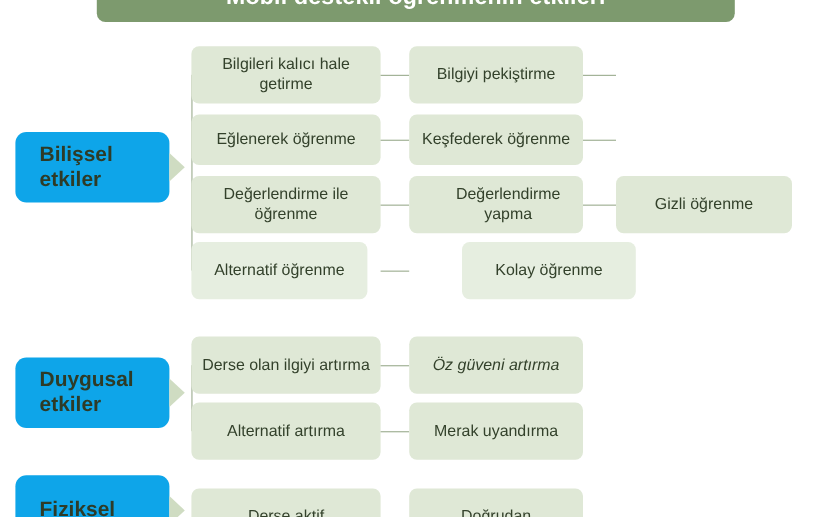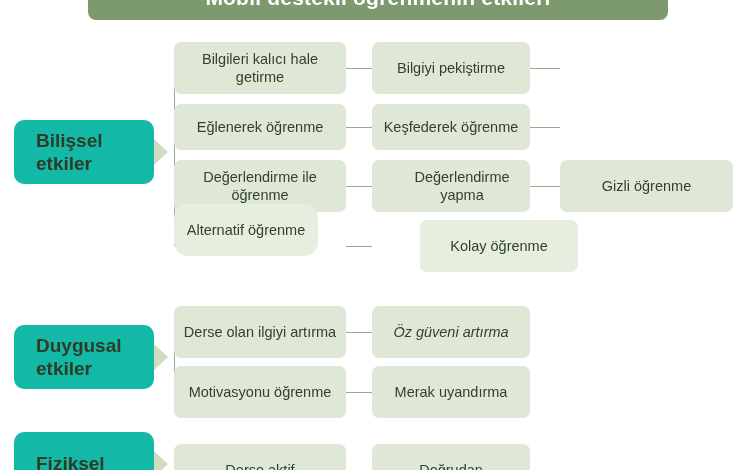--- a/index.html
+++ b/index.html
@@ -36,21 +36,21 @@
     display: flex;
     align-items: center;
     justify-content: center;
     letter-spacing: 0.2px;
     box-sizing: border-box;
   }
 
   
   .cat {
     position: absolute;
-    background: #14b8a6;
+    background: #0ea5e9;
     border-radius: 10px;
     color: #2e3b27;
     font-size: 19px;
     font-weight: bold;
     display: flex;
     align-items: center;
     padding-left: 22px;
     box-sizing: border-box;
     line-height: 1.22;
   }
@@ -122,41 +122,41 @@
 
   <div class="leaf" style="left:174px; top:104px; width:172px; height:46px;">Eğlenerek öğrenme</div>
   <div class="hline" style="left:346px; top:127px; width:26px;"></div>
   <div class="leaf" style="left:372px; top:104px; width:158px; height:46px;">Keşfederek öğrenme</div>
   <div class="hline" style="left:530px; top:127px; width:30px;"></div>
 
   <div class="leaf" style="left:174px; top:160px; width:172px; height:52px;">Değerlendirme ile öğrenme</div>
   <div class="hline" style="left:346px; top:186px; width:26px;"></div>
   <div class="leaf" style="left:372px; top:160px; width:158px; height:52px;padding-left:28px;">Değerlendirme yapma</div>
   <div class="hline" style="left:530px; top:186px; width:30px;"></div>
-  <div class="leaf" style="left:560px; top:160px; width:173px; height:52px;text-align:center;">Gizli öğrenme</div>
+  <div class="leaf" style="left:560px; top:160px; width:160px; height:52px;text-align:center;">Gizli öğrenme</div>
 
-  <div class="leaf lightest" style="left:174px; top:204px; width:144px; height:52px;border-radius:14px;">Alternatif öğrenme</div>
+  <div class="leaf lightest" style="left:174px; top:220px; width:160px; height:52px;">Alternatif öğrenme</div>
   <div class="hline" style="left:346px; top:246px; width:26px;"></div>
   <div class="leaf lightest" style="left:372px; top:220px; width:158px; height:52px;margin-left:48px;">Kolay öğrenme</div>
 
   <div class="cat" style="left:14px; top:325px; width:140px; height:64px;">
     <span class="cat-text">
       <span>Duygusal</span><br>
       <span>etkiler</span>
     </span>
   </div>
   <div class="cat-arrow" style="left:154px; top:344px;"></div>
 
   <div class="vline" style="left:174px; top:332px; height:60px;"></div>
 
   <div class="leaf" style="left:174px; top:306px; width:172px; height:52px;">Derse olan ilgiyi artırma</div>
   <div class="hline" style="left:346px; top:332px; width:26px;"></div>
   <div class="leaf" style="left:372px; top:306px; width:158px; height:52px;font-style:italic;">Öz güveni artırma</div>
 
-  <div class="leaf" style="left:174px; top:366px; width:172px; height:52px;">Motivasyonu öğrenme</div>
+  <div class="leaf" style="left:174px; top:366px; width:172px; height:52px;">Alternatif artırma</div>
   <div class="hline" style="left:346px; top:392px; width:26px;"></div>
   <div class="leaf" style="left:372px; top:366px; width:158px; height:52px;">Merak uyandırma</div>
 
   <div class="cat" style="left:14px; top:432px; width:140px; height:64px;">
     <span class="cat-text">
       <span>Fiziksel</span>
     </span>
   </div>
   <div class="cat-arrow" style="left:154px; top:451px;"></div>
 

